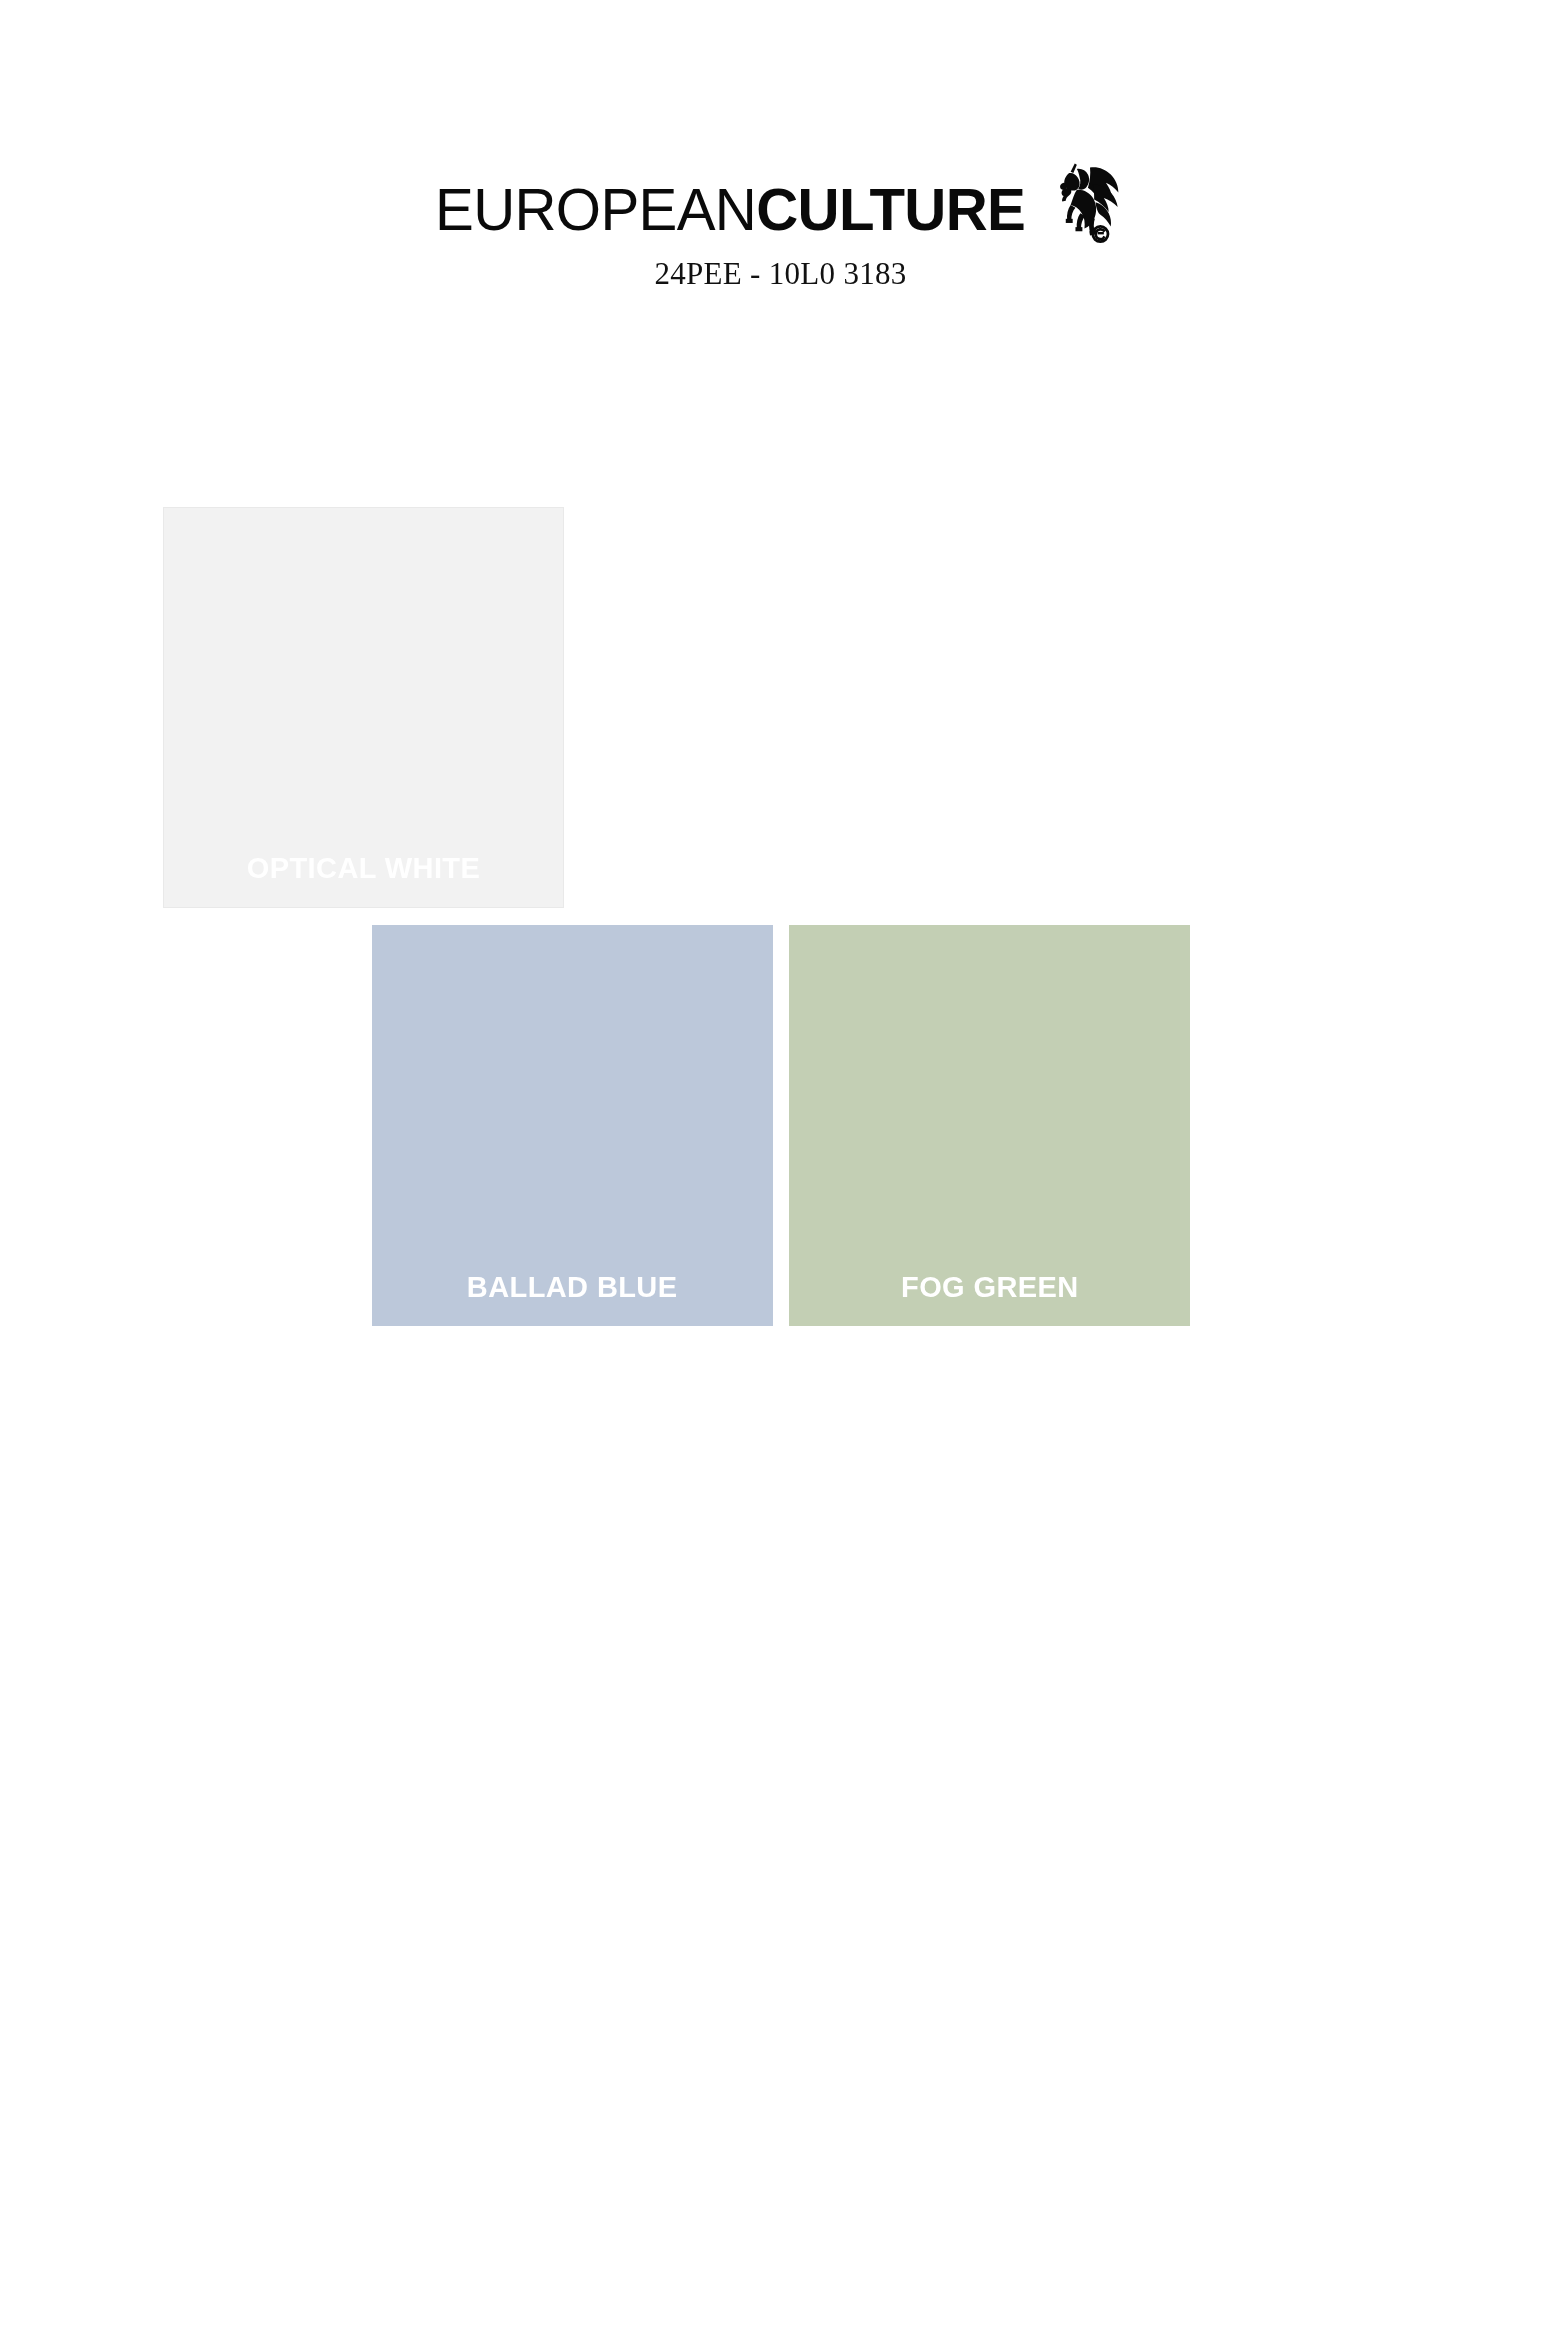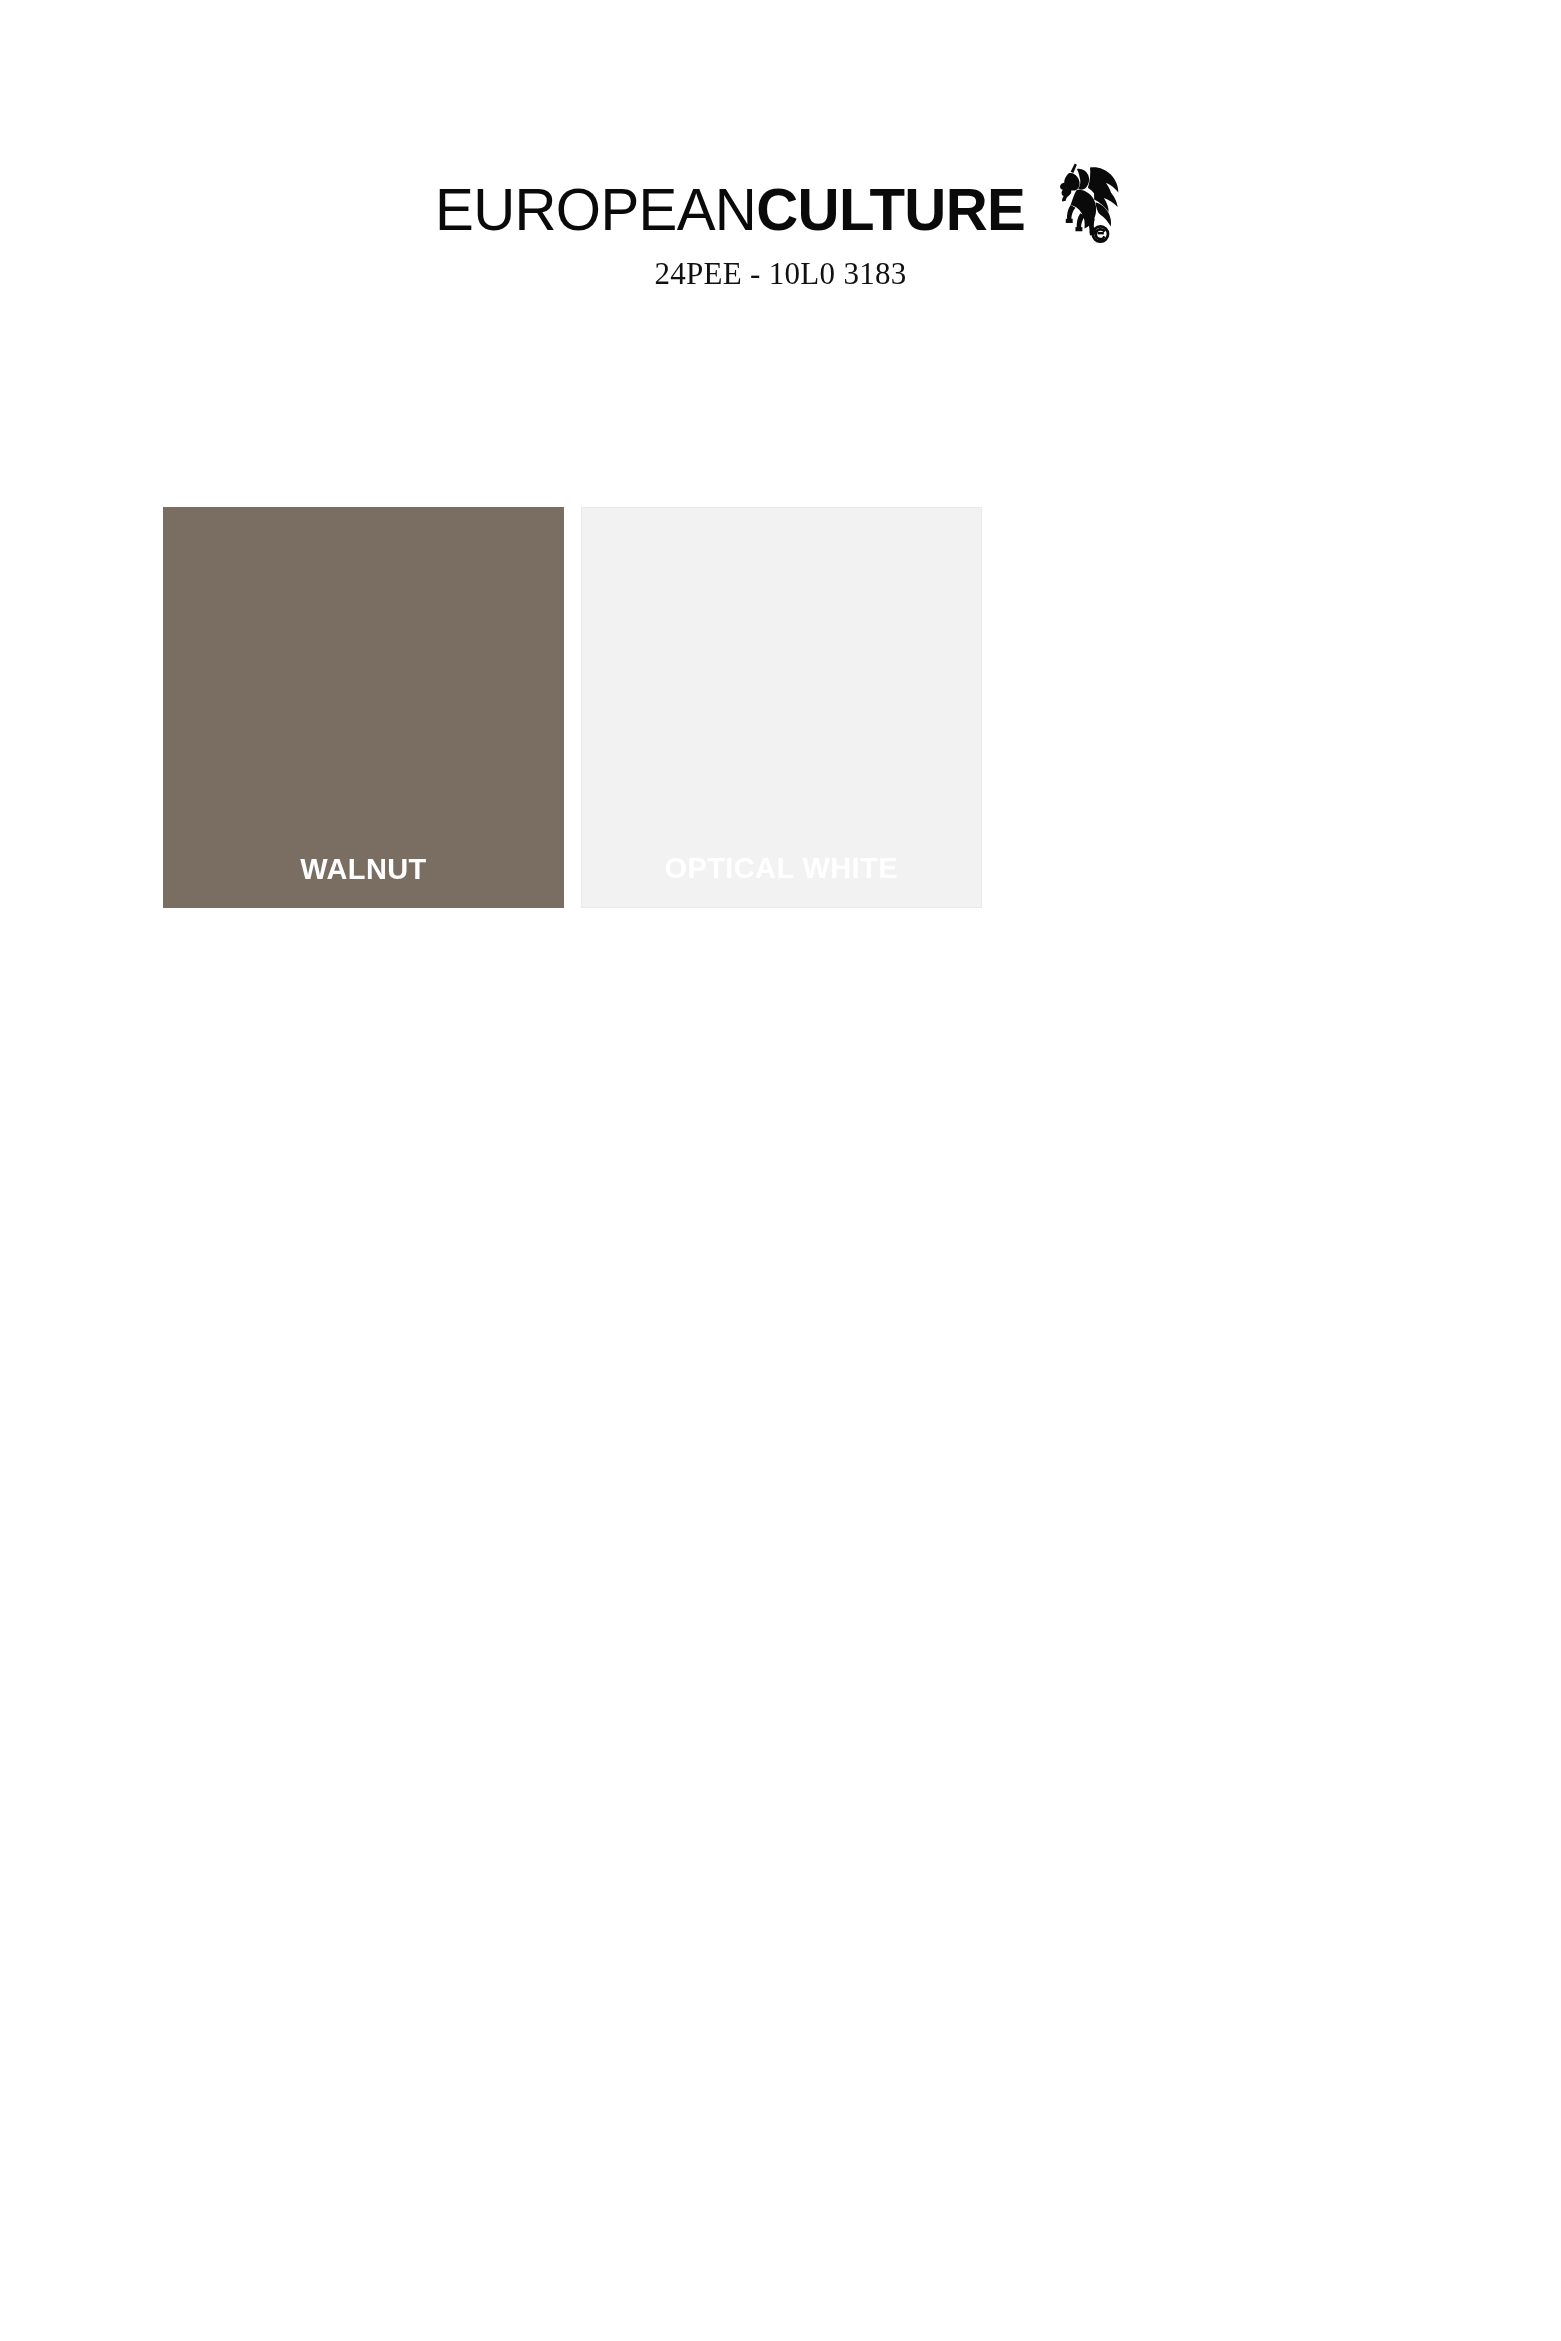--- a/index.html
+++ b/index.html
@@ -175,25 +175,30 @@
         </svg>
       </span>
     </div>
 
     <div class="subtitle">24PEE - 10L0 3183</div>
   </div>
 
   <div class="grid">
 
     <div class="swatch-row">
-      <div class="swatch" style="background: rgb(122, 110, 98);">
-        <div class="swatch-label" style="color: rgb(255, 255, 255);">WALNUT</div>
-      </div>
       <div class="swatch bordered" style="background: rgb(242, 242, 242);">
         <div class="swatch-label" style="color: rgb(255, 255, 255);">OPTICAL WHITE</div>
       </div>
     </div>
 
 
+    <div class="swatch-row centered">
+      <div class="swatch" style="background: rgb(188, 200, 218);">
+        <div class="swatch-label" style="color: rgb(255, 255, 255);">BALLAD BLUE</div>
+      </div>
+      <div class="swatch" style="background: rgb(195, 207, 180);">
+        <div class="swatch-label" style="color: rgb(255, 255, 255);">FOG GREEN</div>
+      </div>
+    </div>
 
   </div>
 </div>
 
 
 </body></html>

